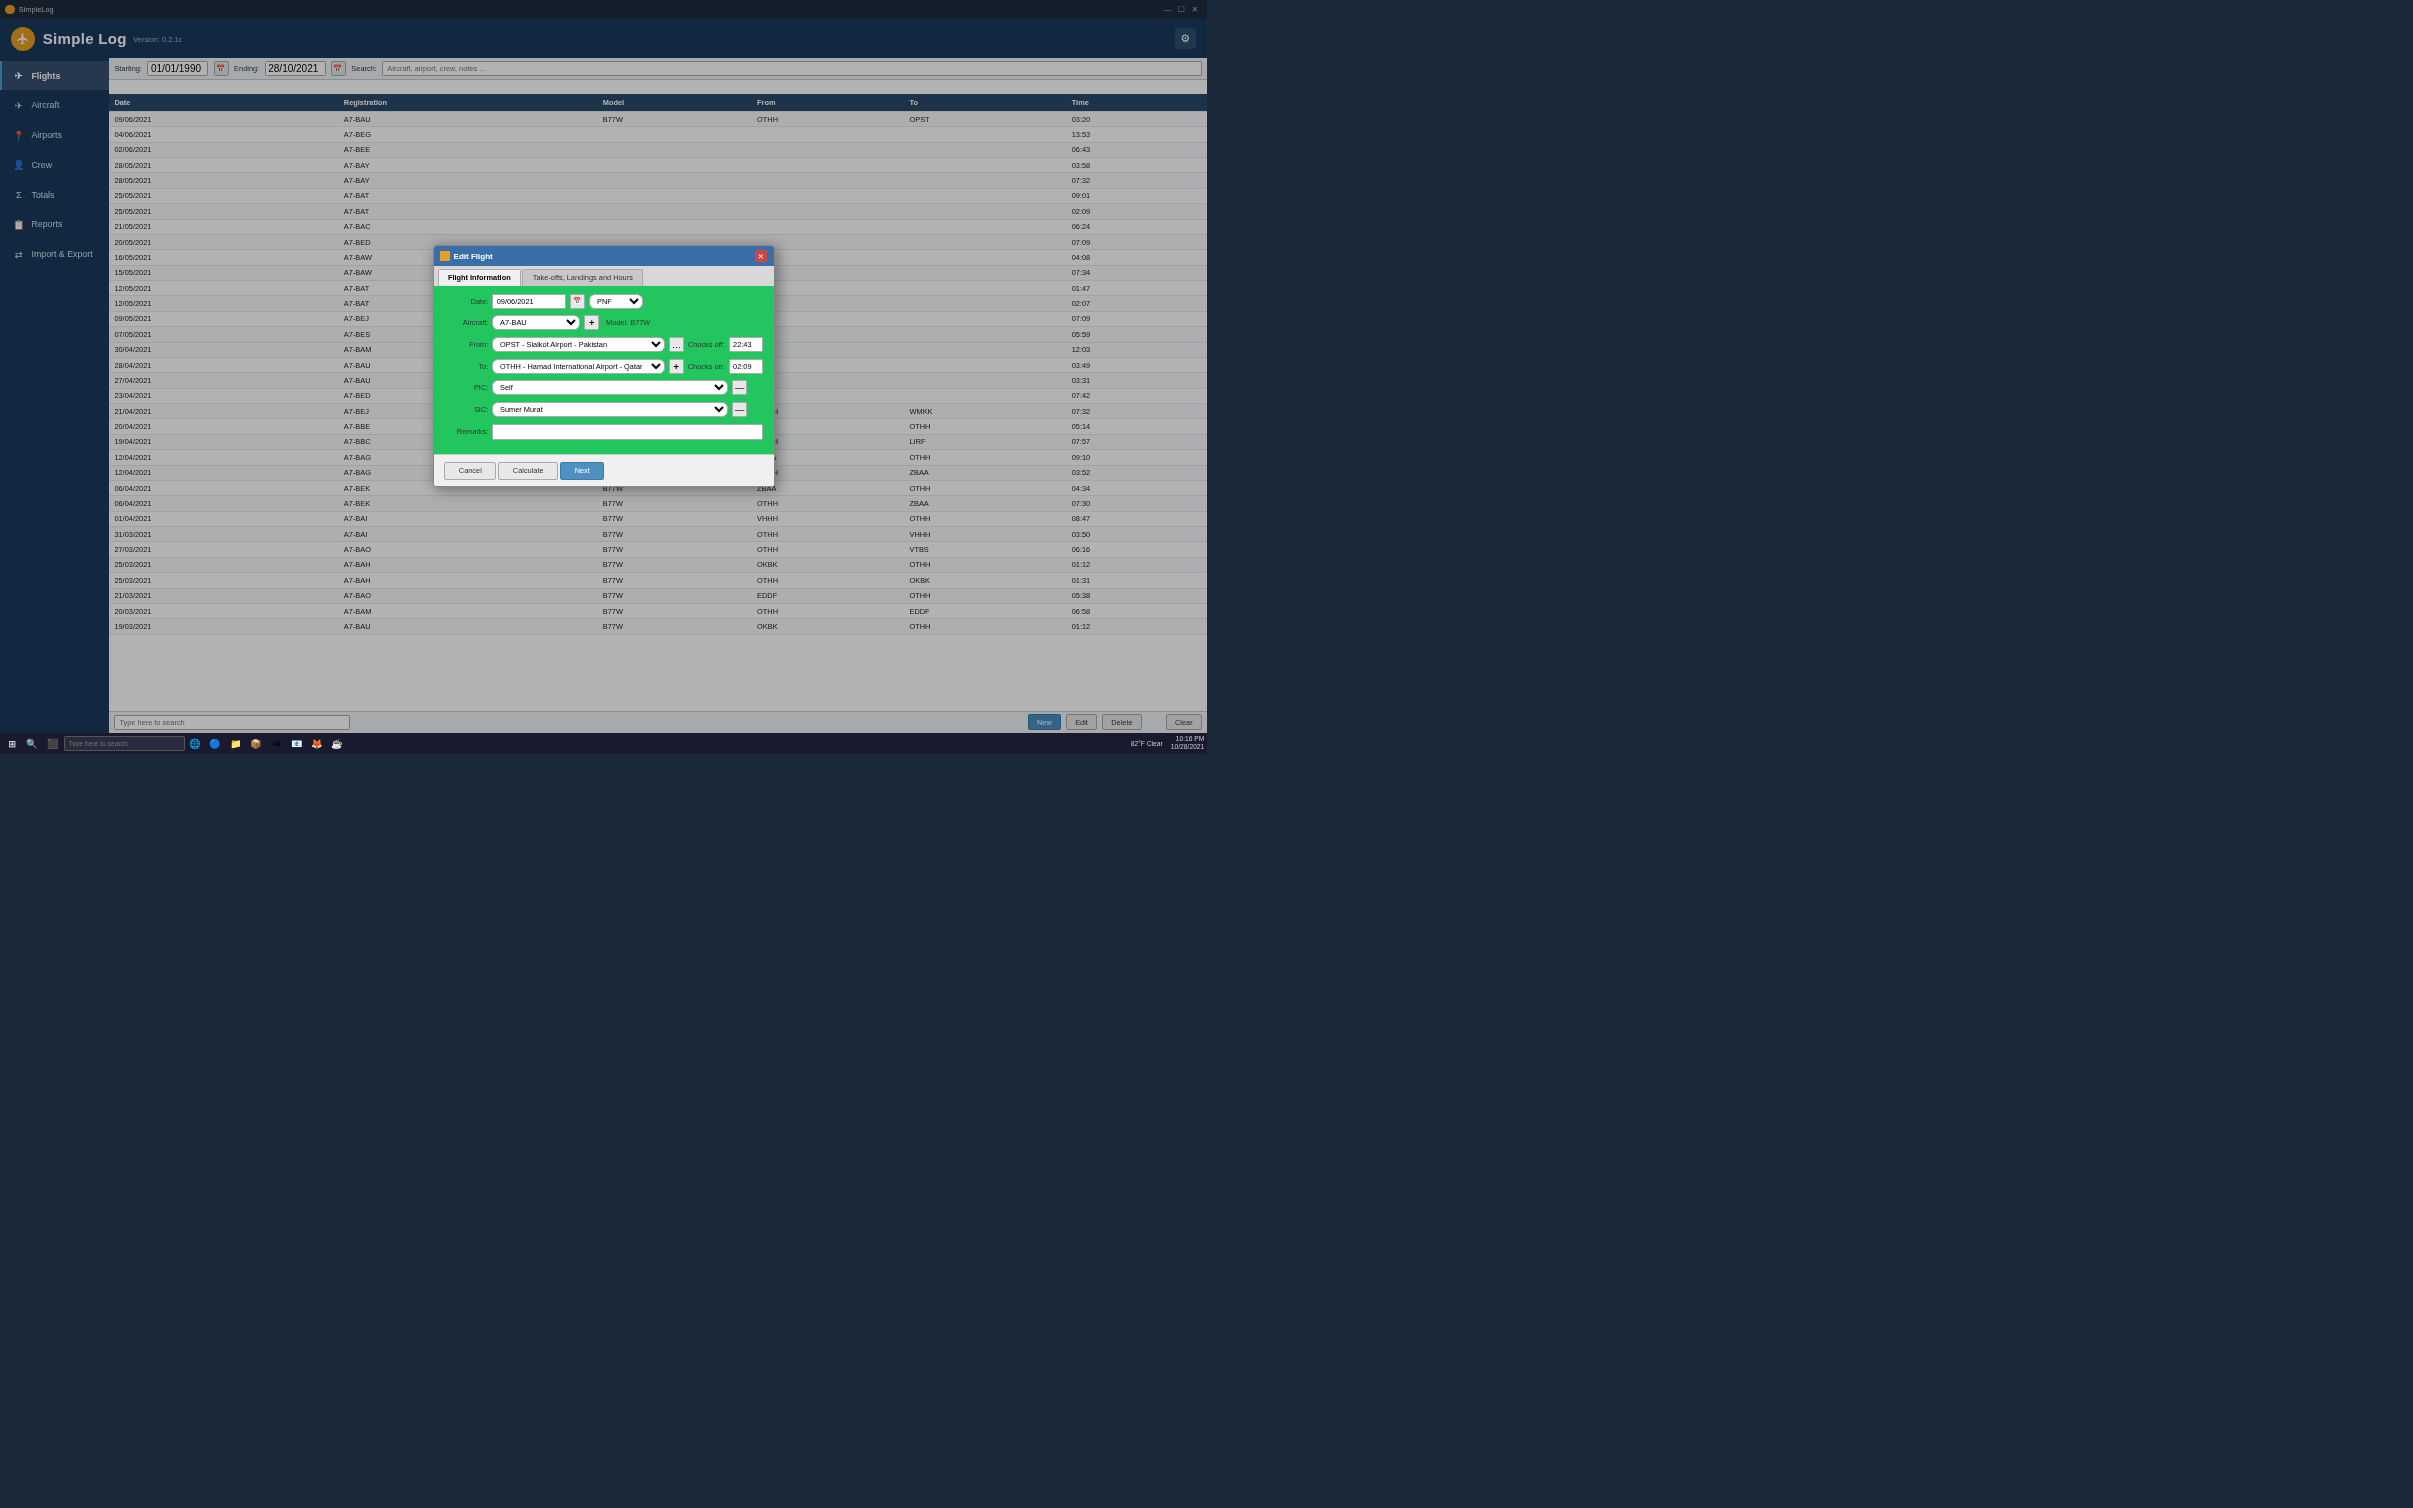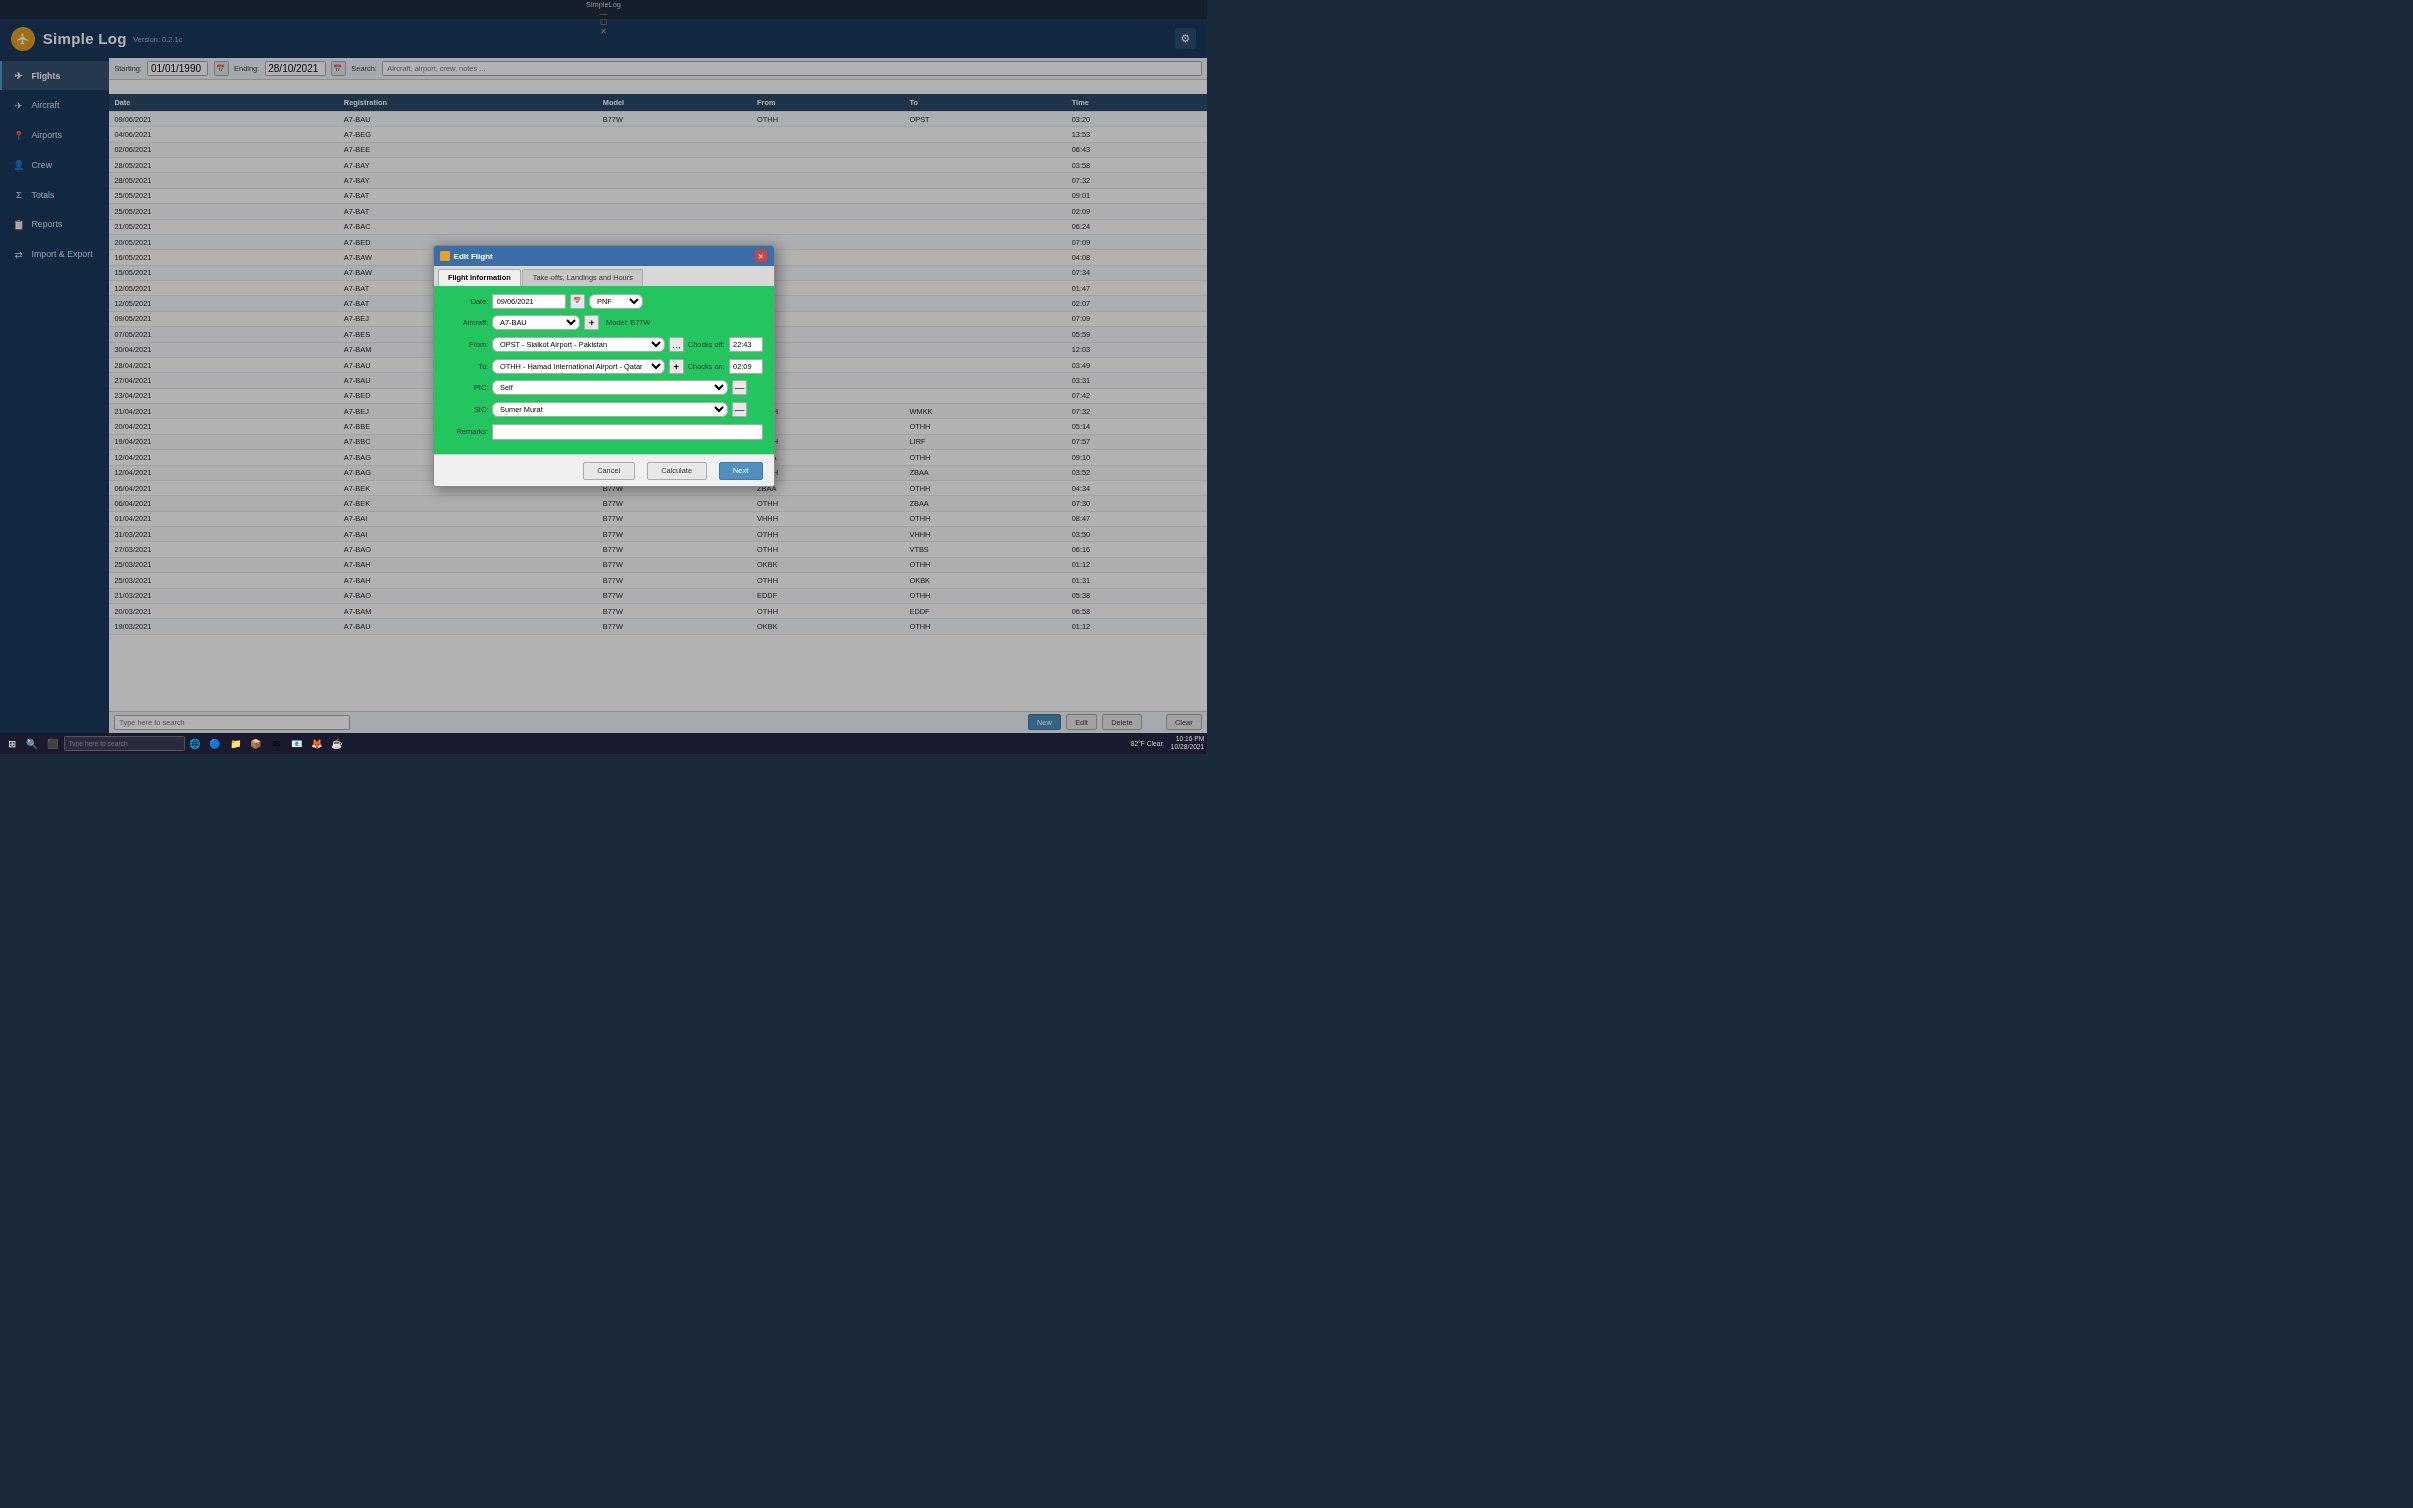--- a/index.html
+++ b/index.html
@@ -7,21 +7,20 @@
 
     
     #titlebar {
       background: #1e2d3e;
       height: 19px;
       display: flex;
       align-items: center;
       padding: 0 5.4px;
       color: #ccc;
       font-size: 7.4px;
-      flex-direction: column;
     }
     #titlebar-icon { width: 9.4px; height: 9.4px; background: #e8a020; border-radius: 50%; margin-right: 4px; }
     .titlebar-btn { width: 13.5px; height: 13.5px; display: flex; align-items: center; justify-content: center; cursor: pointer; color: #aaa; font-size: 8px; }
 
     
     #appheader {
       background: #1a3a5c;
       height: 39px;
       display: flex;
       align-items: center;
@@ -297,22 +296,21 @@
       border: 0.7px solid #aaa;
       border-radius: 1.3px;
       padding: 0 3.4px;
       font-size: 7.4px;
       background: white;
     }
 
     
     .modal-footer {
       display: flex;
-      justify-content: flex-end;
-      gap: 12px;
+      gap: 2px;
       padding: 6.7px 10.8px;
       border-top: 0.7px solid #ccc;
     }
     .modal-btn {
       height: 17.5px;
       padding: 0 13.5px;
       border: 0.7px solid #aaa;
       border-radius: 2px;
       cursor: pointer;
       font-size: 7.4px;

